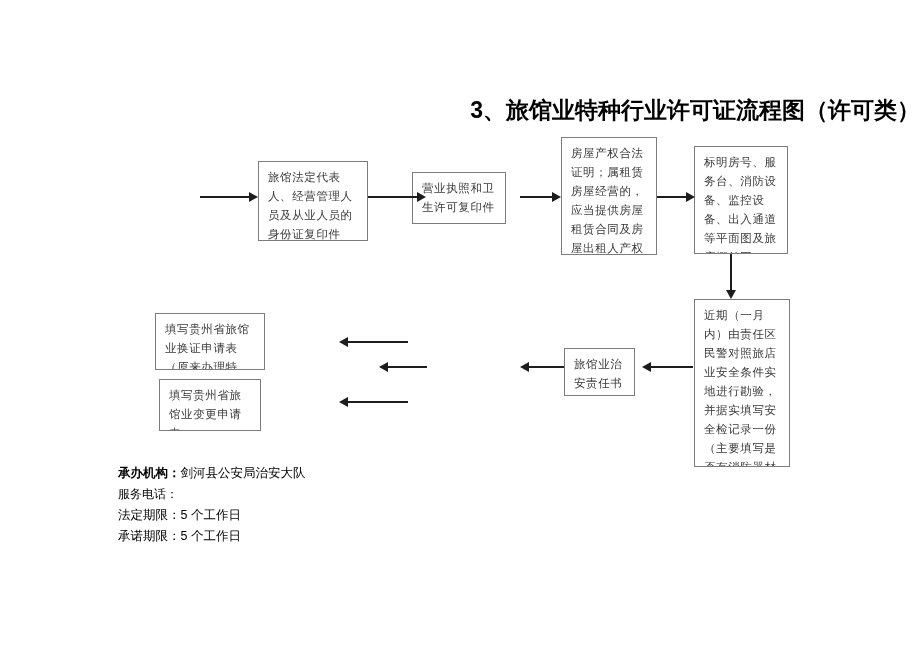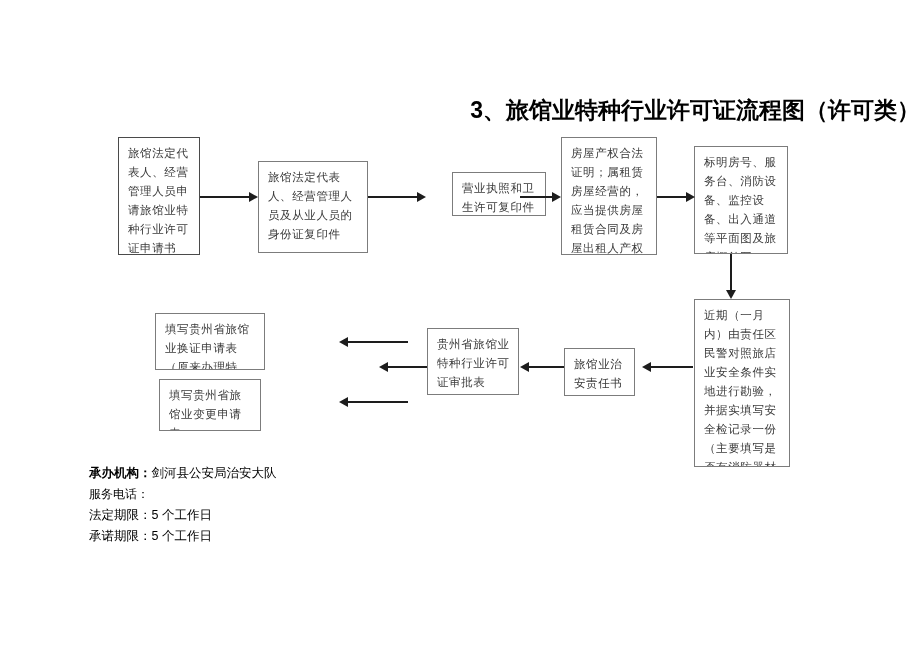--- a/index.html
+++ b/index.html
@@ -89,50 +89,49 @@
     left: 89px;
     top: 463px;
     width: 420px;
     color: #000000;
   }
   .footer .fline {
     font-family: "Liberation Sans", "DejaVu Sans", sans-serif;
     font-size: 12.5px;
     line-height: 21px;
     white-space: nowrap;
+    margin-left: 29px;
   }
   .footer .fline.serif {
     font-family: Liberation Sans, sans-serif;
     font-size: 12px;
   }
   .footer .lbl { font-weight: bold; }
   .footer .val { font-weight: normal; }
 </style>
 </head>
 <body>
 
 <div id="page">
 
   <div class="title">3、旅馆业特种行业许可证流程图（许可类）</div>
 
-  <div class="fbox dark" style="left:118px; top:137px; width:82px; height:118px;">旅馆法定代表人、经营管理人员申请旅馆业特种行业许可证申请书</div>
 
-  <div class="fbox" style="left:258px; top:161px; width:110px; height:92px;">旅馆法定代表人、经营管理人员及从业人员的身份证复印件</div>
+  <div class="fbox" style="left:258px; top:161px; width:110px; height:80px;">旅馆法定代表人、经营管理人员及从业人员的身份证复印件</div>
 
-  <div class="fbox" style="left:452px; top:172px; width:94px; height:44px;font-family:Liberation Serif, serif;">营业执照和卫生许可复印件</div>
+  <div class="fbox" style="left:412px; top:172px; width:94px; height:52px;font-family:Liberation Serif, serif;">营业执照和卫生许可复印件</div>
 
   <div class="fbox" style="left:561px; top:137px; width:96px; height:118px;">房屋产权合法证明；属租赁房屋经营的，应当提供房屋租赁合同及房屋出租人产权登记合法手续</div>
 
   <div class="fbox" style="left:694px; top:146px; width:94px; height:108px;">标明房号、服务台、消防设备、监控设备、出入通道等平面图及旅店概貌图</div>
 
   <div class="fbox" style="left:694px; top:299px; width:96px; height:168px;">近期（一月内）由责任区民警对照旅店业安全条件实地进行勘验，并据实填写安全检记录一份（主要填写是否有消防器材设施配备情况，比如：灭火器、应急照明灯等等）</div>
 
   <div class="fbox" style="left:564px; top:348px; width:71px; height:48px;">旅馆业治安责任书</div>
 
-  <div class="fbox" style="left:427px; top:328px; width:92px; height:67px;">贵州省旅馆业特种行业许可证审批表</div>
 
   <div class="fbox" style="left:155px; top:313px; width:110px; height:57px;">填写贵州省旅馆业换证申请表（原来办理特种）</div>
 
   <div class="fbox" style="left:159px; top:379px; width:102px; height:52px;">填写贵州省旅馆业变更申请表</div>
 
   <div class="hline" style="left:200px; top:196px; width:49px;"></div>
   <div class="arrow-r" style="left:249px; top:192px;"></div>
 
   <div class="hline" style="left:368px; top:196px; width:49px;"></div>
   <div class="arrow-r" style="left:417px; top:192px;"></div>

